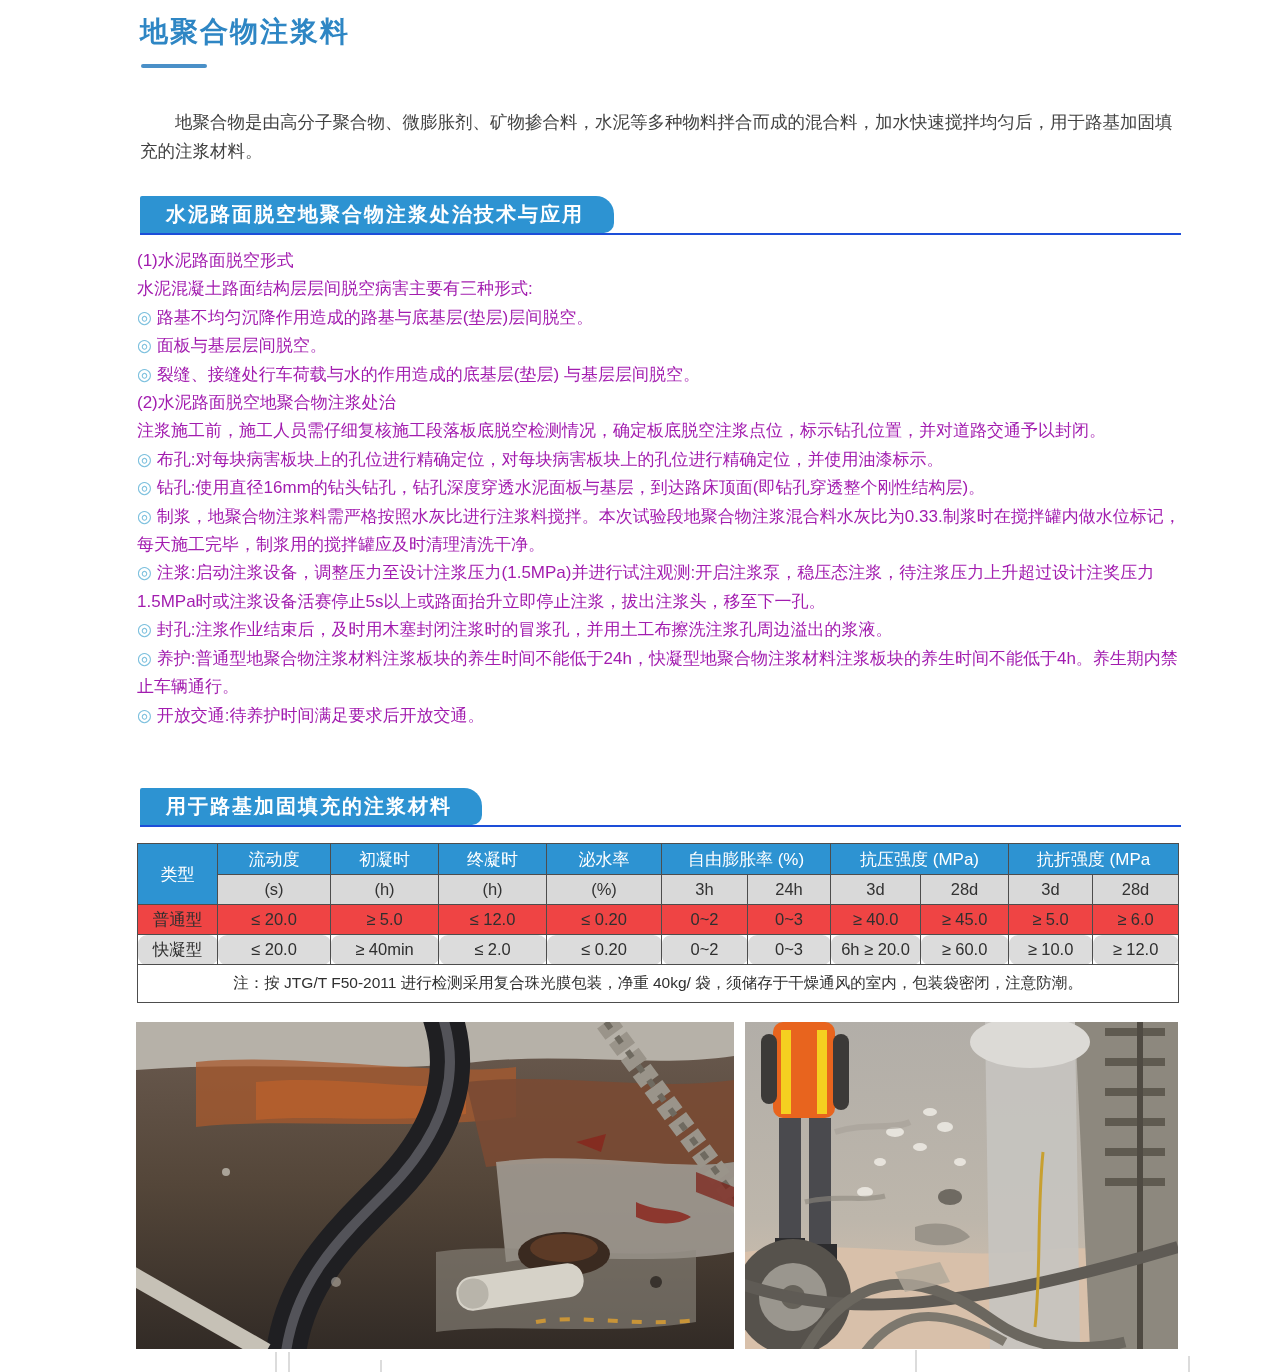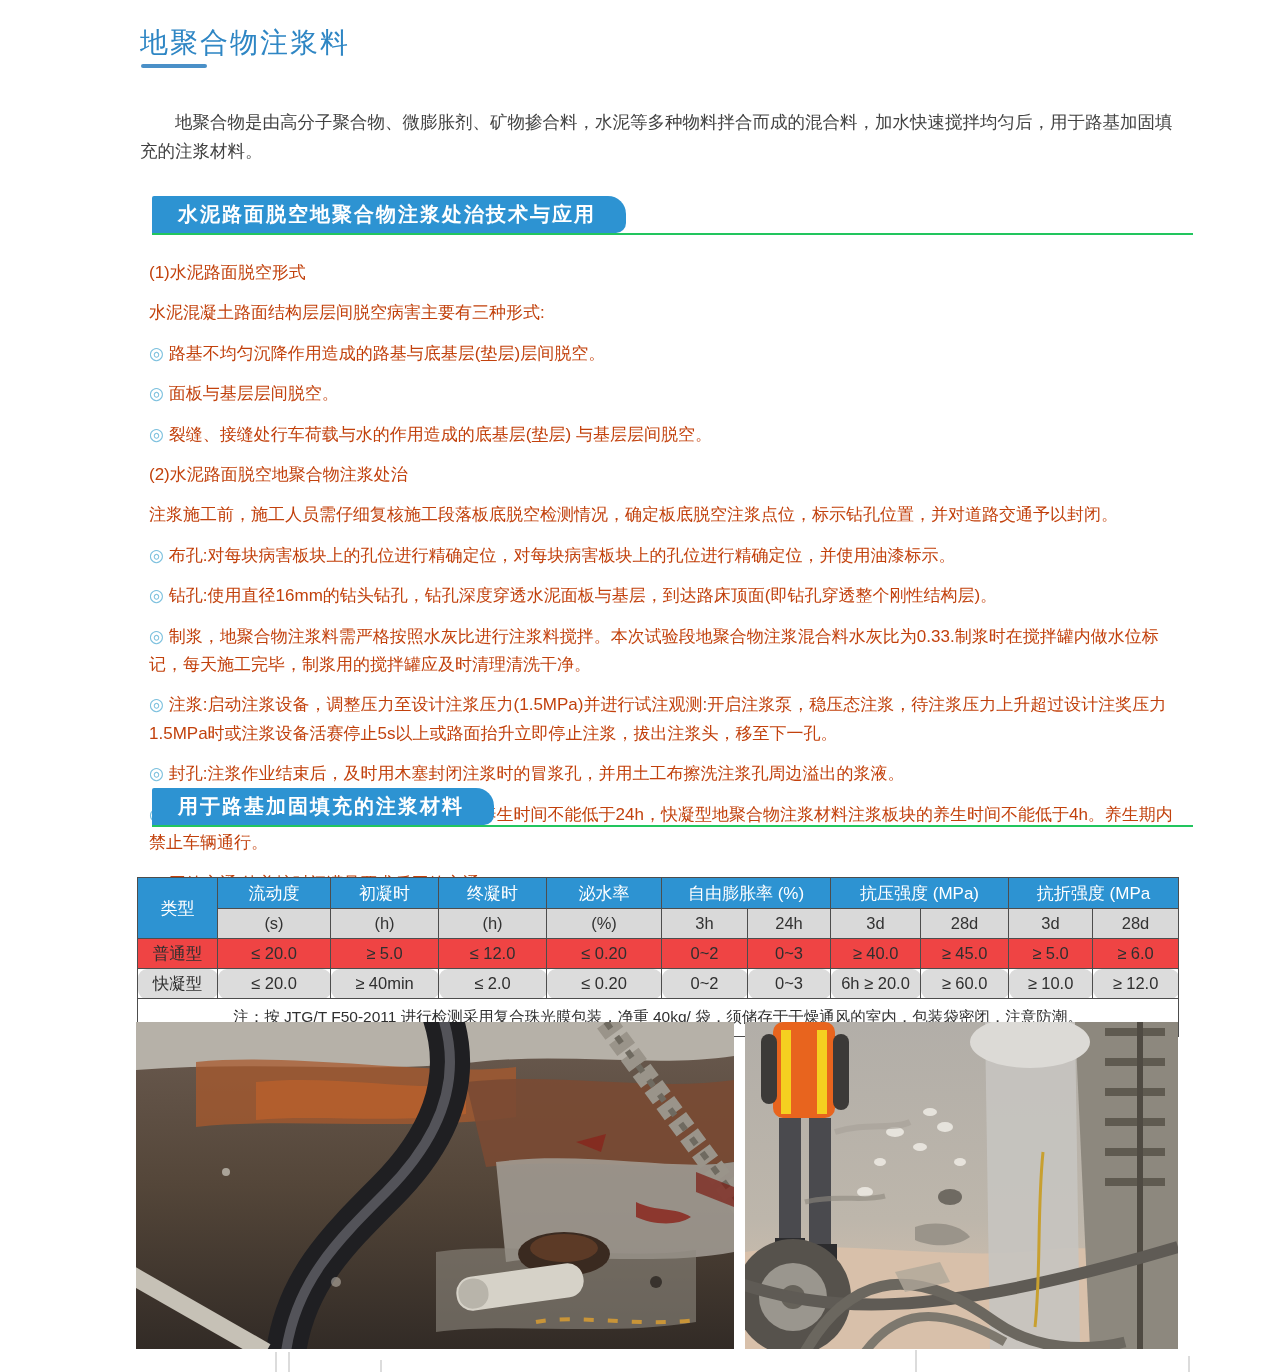--- a/index.html
+++ b/index.html
@@ -1,46 +1,46 @@
 <!DOCTYPE html>
 <html><head>
 <meta charset="utf-8">
 <style>
   html,body{margin:0;padding:0;background:#ffffff;}
   body{width:1280px;height:1372px;overflow:hidden;
        font-family:"Liberation Sans","DejaVu Sans",sans-serif;color:#3d3d3d;}
   .page{position:relative;width:1280px;height:1372px;background:#ffffff;}
 
   
-  .doc-title{position:absolute;top:24px;left:140px;font-size:28px;font-weight:normal;
+  .doc-title{position:absolute;top:13px;left:140px;font-size:28px;font-weight:bold;
              color:#2e86c4;letter-spacing:2px;}
   .title-divider{position:absolute;top:64px;left:141px;width:66px;height:4px;
                  background:#4a90c8;border-radius:2px;}
 
   
   .intro{position:absolute;top:108px;left:140px;width:1045px;font-size:17.5px;
          line-height:29px;color:#424242;text-indent:2em;margin:0;}
 
   
-  .banner-row{position:absolute;left:152px;width:1041px;height:37px;
-              border-bottom:2px solid #22c55e;}
+  .banner-row{position:absolute;left:140px;width:1041px;height:37px;
+              border-bottom:2px solid #1d4ed8;}
   .banner-row.b1{top:196px;}
   .banner-row.b2{top:788px;}
   .banner{display:inline-block;height:37px;line-height:37px;padding:0 30px 0 26px;
           background:#2d93d2;color:#ffffff;font-size:20px;font-weight:bold;
           letter-spacing:2px;border-radius:2px 18px 10px 0;}
 
   
   .body-text{position:absolute;top:247px;left:137px;width:1056px;}
-  .body-text p{margin:12px;font-size:17px;line-height:28.4px;color:#c2410c;}
+  .body-text p{margin:0;font-size:17px;line-height:28.4px;color:#a21caf;}
   .bullet{color:#7cc0de;font-size:17px;margin-right:5px;}
   .bullet::before{content:"◎";}
 
   
-  .spec-table-wrap{position:absolute;top:877px;left:137px;width:1041px;}
+  .spec-table-wrap{position:absolute;top:843px;left:137px;width:1041px;}
   table.spec{border-collapse:collapse;width:1041px;table-layout:fixed;
              font-size:16.5px;color:#2f2f2f;}
   table.spec th,table.spec td{border:1px solid #4d4d4d;text-align:center;
              padding:0 2px;overflow:hidden;white-space:nowrap;}
   table.spec th.blue{background:#2d93d2;color:#ffffff;font-weight:normal;
              font-size:17px;height:30px;}
   table.spec th.gray{background:#d9d9d9;color:#333333;font-weight:normal;height:29px;}
   table.spec td{height:29px;background:#ef4444;}
   table.spec tr.alt td{background:#dcdcdc;border-radius:9px;}
   table.spec td.note-cell{height:37px;background:#ffffff;font-size:15.5px;white-space:normal;}

